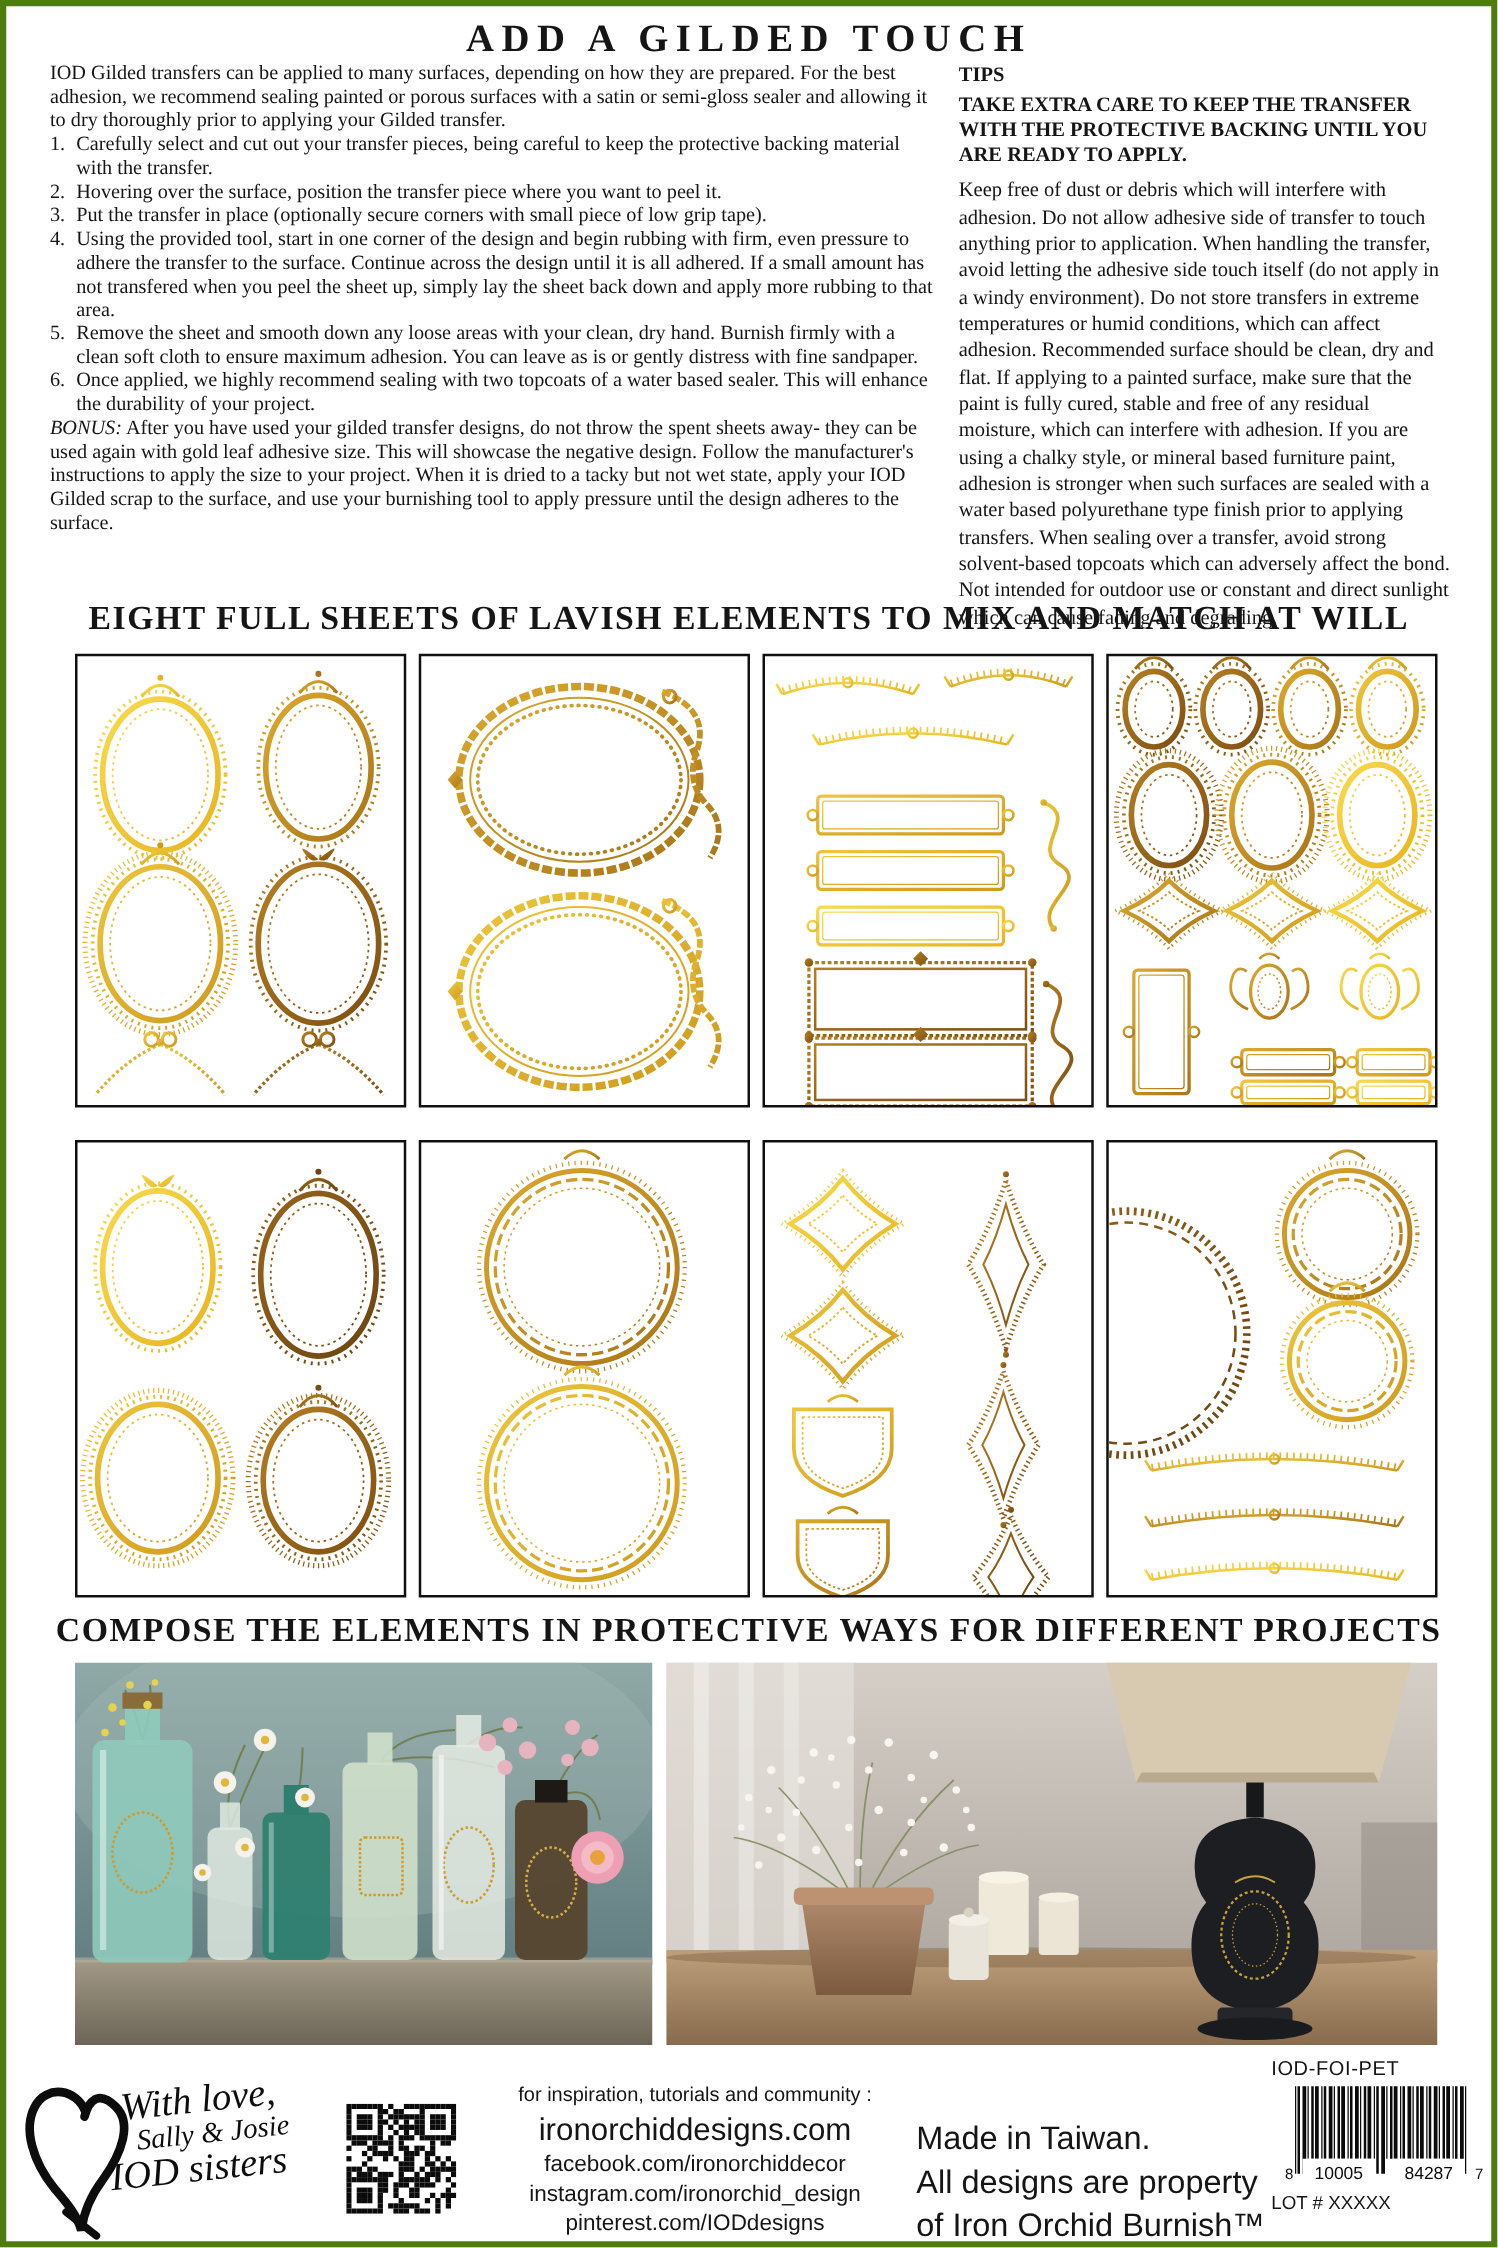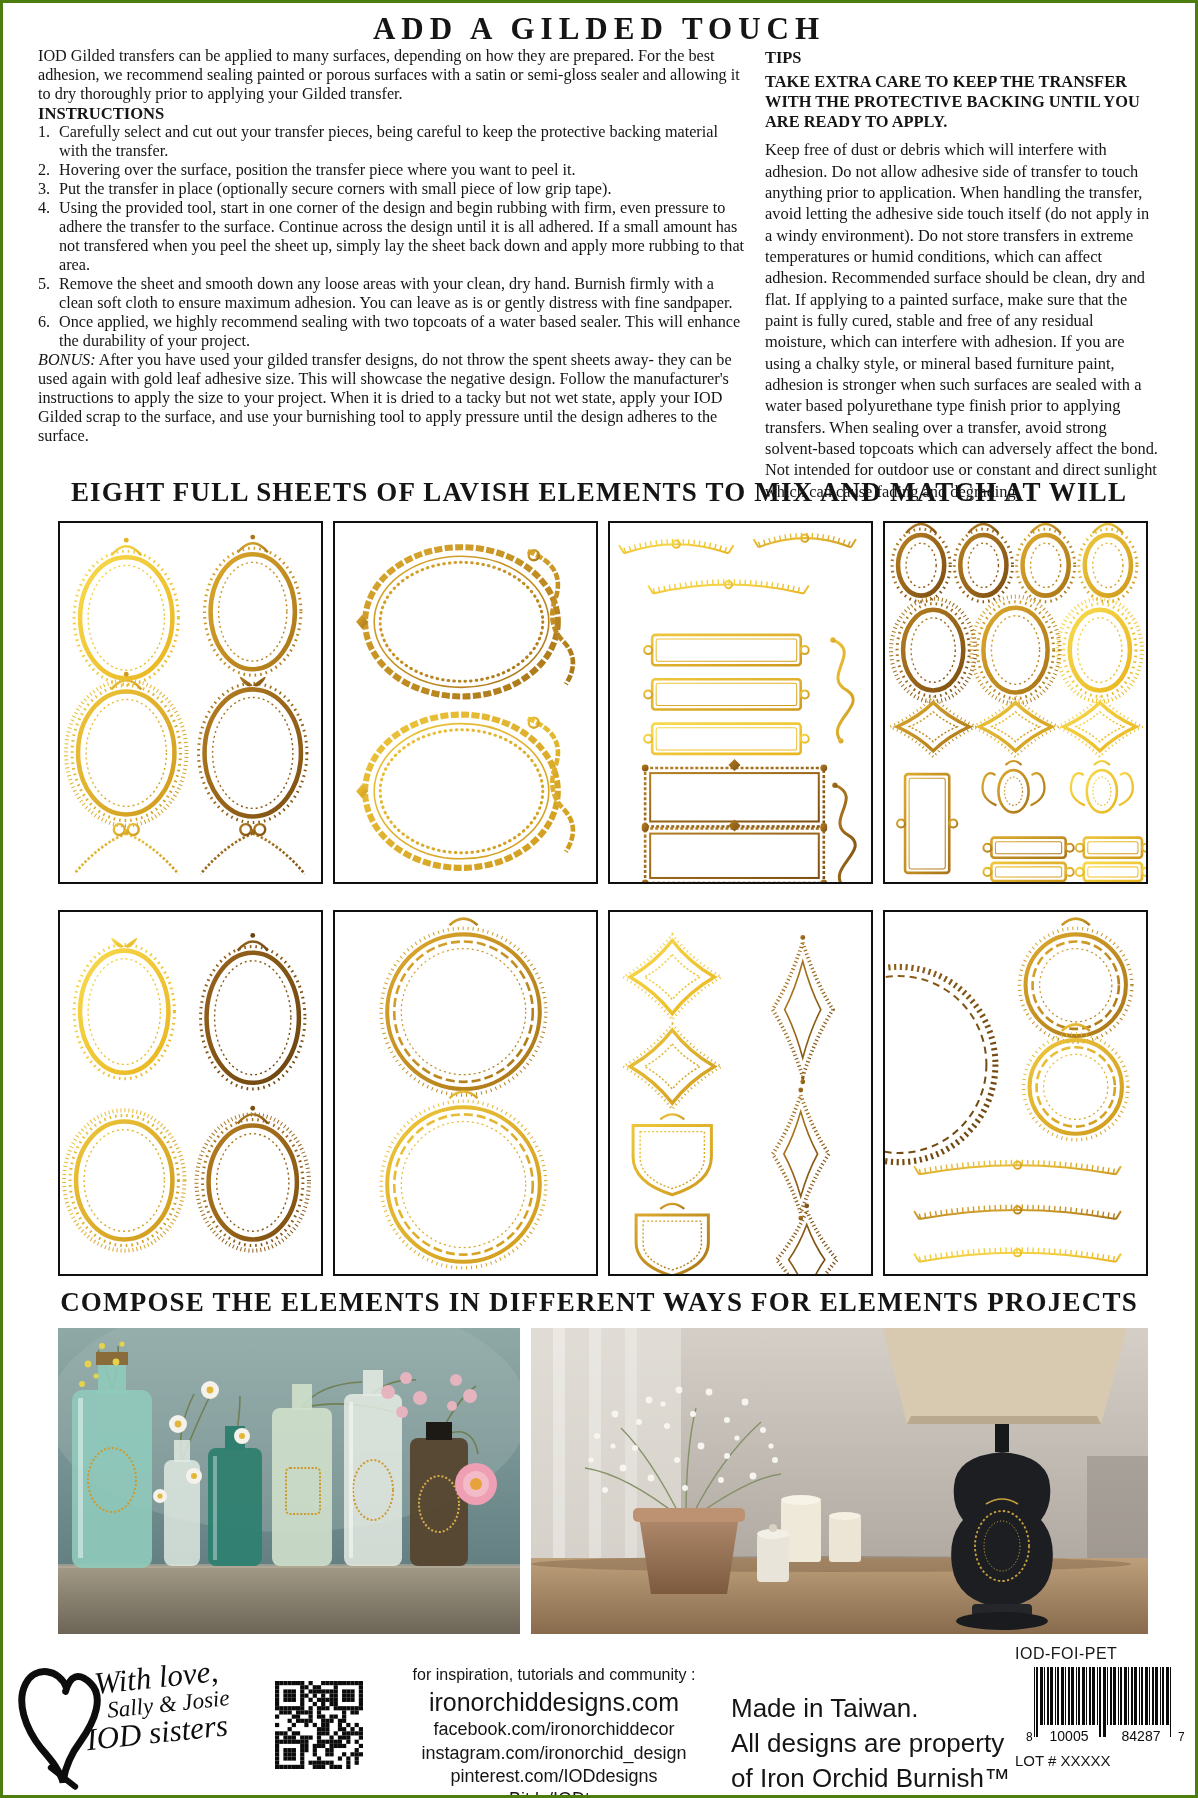--- a/index.html
+++ b/index.html
@@ -1,17 +1,17 @@
 <!DOCTYPE html>
 <html><head>
 <meta charset="utf-8">
 <style>
   html,body{margin:0;padding:0;background:#e9e9e9;}
   .page{position:relative;width:1198px;height:1798px;margin:0 auto;background:#ffffff;
-        border:3px solid #4d7c0f;box-sizing:border-box;overflow:hidden;
+        border:5px solid #4d7c0f;box-sizing:border-box;overflow:hidden;
         font-family:"Liberation Serif",serif;color:#151515;}
   .title{position:absolute;top:8px;left:0;width:100%;text-align:center;
          font-size:31px;font-weight:700;letter-spacing:6px;}
   .col-left{position:absolute;left:35px;top:44px;width:708px;font-size:16.2px;line-height:1.17;}
   .col-right{position:absolute;left:762px;top:44px;width:394px;font-size:16.4px;line-height:1.3;}
   .sec-head{font-weight:700;font-size:16.6px;}
   .item{display:grid;grid-template-columns:21px 1fr;}
   .item .num{text-align:left;}
   .bonus i{font-style:italic;}
   .tips-head{font-weight:700;margin-bottom:4px;}
@@ -69,21 +69,20 @@
       <stop offset="1" stop-color="#6a4410"></stop>
     </linearGradient>
   </svg>
 
 <div class="page">
 
   <div class="title">ADD A GILDED TOUCH</div>
 
   <div class="col-left">
     <div>IOD Gilded transfers can be applied to many surfaces, depending on how they are prepared. For the best adhesion, we recommend sealing painted or porous surfaces with a satin or semi-gloss sealer and allowing it to dry thoroughly prior to applying your Gilded transfer.</div>
-    <div class="sec-head">INSTRUCTIONS</div>
     <div class="item">
       <span class="num">1.</span>
       <span>Carefully select and cut out your transfer pieces, being careful to keep the protective backing material with the transfer.</span>
       </div>
     <div class="item">
       <span class="num">2.</span>
       <span>Hovering over the surface, position the transfer piece where you want to peel it.</span>
       </div>
     <div class="item">
       <span class="num">3.</span>
@@ -382,21 +381,21 @@
           <circle cx="132" cy="293" r="3.6" fill="none" stroke="url(#g-mid)" stroke-width="2"></circle>
           <path d="M 34 302 l -5 -8 M 230 302 l 5 -8" stroke="url(#g-mid)" stroke-width="2"></path>
           <path d="M 34 344 Q 132 326 230 344" fill="none" stroke="url(#g-bright)" stroke-width="2"></path>
           <path d="M 34 341 Q 132 323 230 341" fill="none" stroke="url(#g-bright)" stroke-width="4.6" stroke-dasharray="1.4 4"></path>
           <circle cx="132" cy="335" r="3.6" fill="none" stroke="url(#g-bright)" stroke-width="2"></circle>
           <path d="M 34 344 l -5 -8 M 230 344 l 5 -8" stroke="url(#g-bright)" stroke-width="2"></path>
         </svg>
       </div>
   </div>
 
-  <div class="banner" id="banner-compose">COMPOSE THE ELEMENTS IN DIFFERENT WAYS FOR ELEMENTS PROJECTS</div>
+  <div class="banner" id="banner-compose">COMPOSE THE ELEMENTS IN PROTECTIVE WAYS FOR DIFFERENT PROJECTS</div>
 
   <div class="photo" id="photo-bottles">
     <svg viewBox="0 0 462 306" preserveAspectRatio="none">
       <defs>
         <linearGradient id="wallL" x1="0" y1="0" x2="0" y2="1">
           <stop offset="0" stop-color="#8fa9a6"></stop>
             <stop offset="1" stop-color="#637f82"></stop>
         </linearGradient>
         <linearGradient id="tableL" x1="0" y1="0" x2="0" y2="1">
           <stop offset="0" stop-color="#a29a86"></stop>

